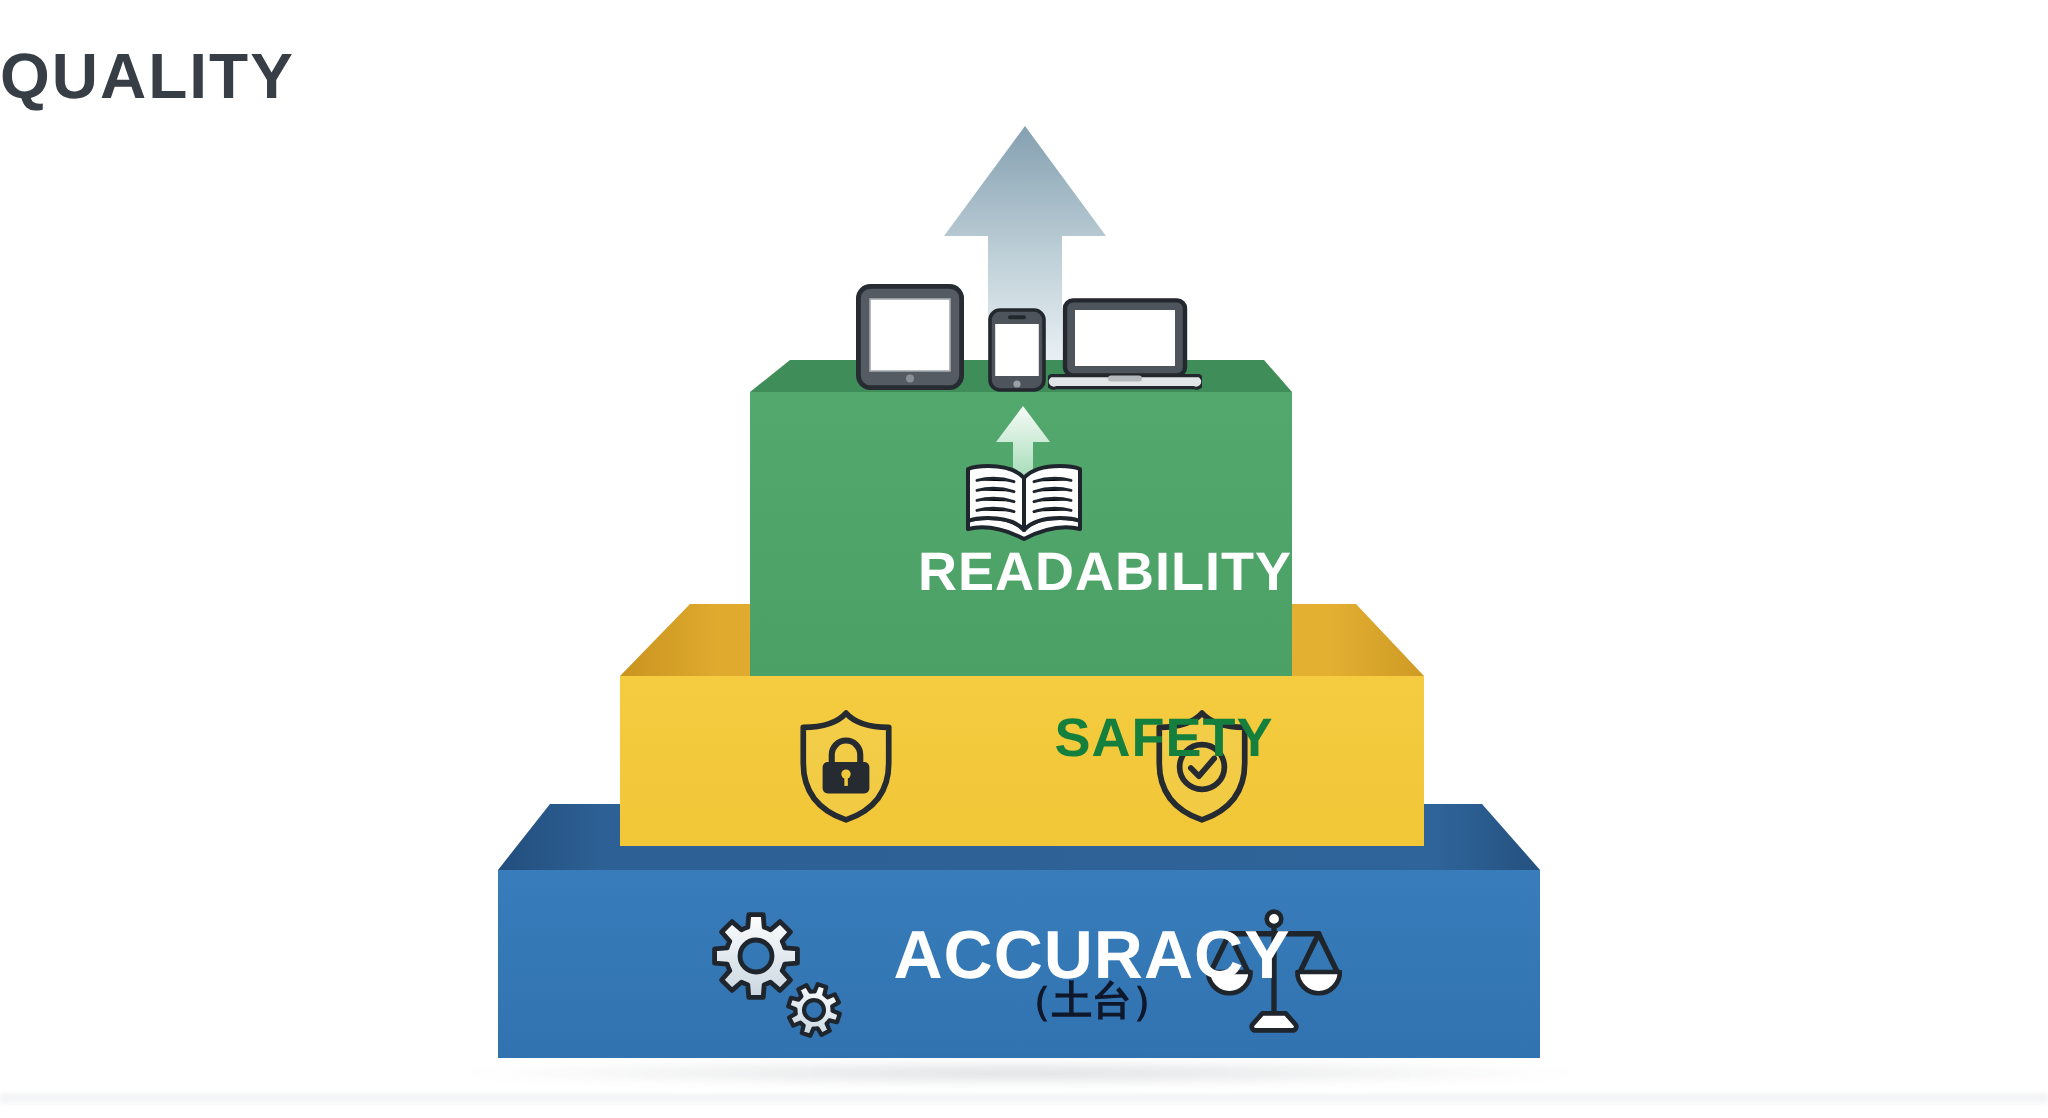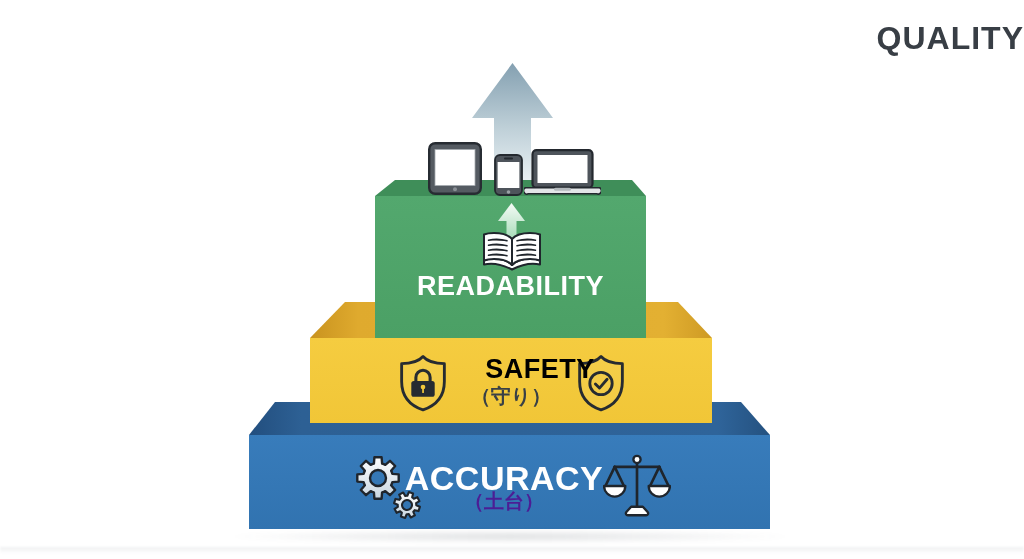--- a/index.html
+++ b/index.html
@@ -2,47 +2,47 @@
 <html><head>
 <meta charset="utf-8">
 <style>
   html,body{margin:0;padding:0;background:#ffffff;}
   .stage{
     position:relative;width:1024px;height:559px;overflow:hidden;background:#ffffff;
     font-family:"Liberation Sans","DejaVu Sans",sans-serif;
   }
   .abs{position:absolute;}
   .title{
-    left:0;top:20px;width:1024px;text-align:right;
+    left:0;top:20px;width:1024px;text-align:left;
     font-size:32px;font-weight:800;color:#383E45;letter-spacing:1px;
   }
   
   .block-top,.block-front{position:absolute;}
   .top-green{left:375px;top:180px;width:271px;height:16px;background:#3F8E59;
     clip-path:polygon(20px 0,257px 0,271px 16px,0 16px);}
   .front-green{left:375px;top:196px;width:271px;height:142px;
     background:linear-gradient(180deg,#53A86E 0%,#4BA065 100%);}
   .top-yellow{left:310px;top:302px;width:402px;height:36px;
     background:linear-gradient(90deg,#C9931F 0%,#DFAA2E 12%,#E3B032 88%,#CE9A24 100%);
     clip-path:polygon(35px 0,368px 0,402px 36px,0 36px);}
   .front-yellow{left:310px;top:338px;width:402px;height:85px;
     background:linear-gradient(180deg,#F5CC40 0%,#F1C637 100%);}
   .top-blue{left:249px;top:402px;width:521px;height:33px;
     background:linear-gradient(90deg,#224E7E 0%,#2D6094 10%,#2F649A 90%,#24517F 100%);
     clip-path:polygon(26px 0,492px 0,521px 33px,0 33px);}
   .front-blue{left:249px;top:435px;width:521px;height:94px;
     background:linear-gradient(180deg,#387CBB 0%,#3173B0 100%);}
   
-  .layer-label{position:absolute;text-align:center;font-weight:800;line-height:1;}
+  .layer-label{position:absolute;text-align:center;font-weight:800;line-height:1;padding-left:42px;}
   .lbl-read{left:375px;width:271px;top:273px;font-size:27px;color:#FFFFFF;letter-spacing:.5px;}
   .sub-read{left:375px;width:271px;top:303px;font-size:20px;color:#FFFFFF;font-weight:700;}
-  .lbl-safe{left:310px;width:460px;top:356px;font-size:27px;color:#000000;letter-spacing:.5px;}
+  .lbl-safe{left:310px;width:460px;top:356px;font-size:27px;color:#15803d;letter-spacing:.5px;}
   .sub-safe{left:310px;width:402px;top:386px;font-size:20px;color:#394046;font-weight:700;}
   .lbl-acc{left:249px;width:510px;top:461px;font-size:34px;color:#FFFFFF;letter-spacing:.5px;}
-  .sub-acc{left:249px;width:510px;top:491px;font-size:20px;color:#4c1d95;font-weight:700;}
+  .sub-acc{left:249px;width:510px;top:491px;font-size:20px;color:#0f172a;font-weight:700;}
   
   .ground-shadow{left:230px;top:530px;width:560px;height:13px;
     background:radial-gradient(ellipse at center,rgba(60,70,80,.17),rgba(60,70,80,0) 72%);
     filter:blur(2px);}
   .floor-line{left:0;top:547px;width:1024px;height:6px;
     background:linear-gradient(180deg,rgba(125,135,145,.12),rgba(125,135,145,.02));
     filter:blur(1px);}
   svg{display:block;}
 </style>
 </head>
@@ -155,20 +155,19 @@
       <line x1="53" y1="13" x2="61.5" y2="30.5"></line>
     </g>
     <circle cx="32" cy="6" r="3.4" fill="#FFFFFF" stroke="#1F252C" stroke-width="2.2"></circle>
     <path d="M1,31 A10,10 0 0 0 21,31 Z" fill="#FFFFFF" stroke="#1F252C" stroke-width="2.2" stroke-linejoin="round"></path>
     <path d="M43,31 A10,10 0 0 0 63,31 Z" fill="#FFFFFF" stroke="#1F252C" stroke-width="2.2" stroke-linejoin="round"></path>
     <path d="M26.5,50.5 L37.5,50.5 L42,55.5 A1.8,1.8 0 0 1 40.5,58.5 L23.5,58.5 A1.8,1.8 0 0 1 22,55.5 Z" fill="#FFFFFF" stroke="#1F252C" stroke-width="2.2" stroke-linejoin="round"></path>
   </svg>
 
   <div class="layer-label lbl-read">READABILITY</div>
   <div class="layer-label lbl-safe">SAFETY</div>
-  <div class="layer-label sub-safe">（守り）</div>
   <div class="layer-label lbl-acc">ACCURACY</div>
   <div class="layer-label sub-acc">（土台）</div>
 
   <div class="abs ground-shadow"></div>
   <div class="abs floor-line"></div>
 
 </div>
 
 </body></html>

